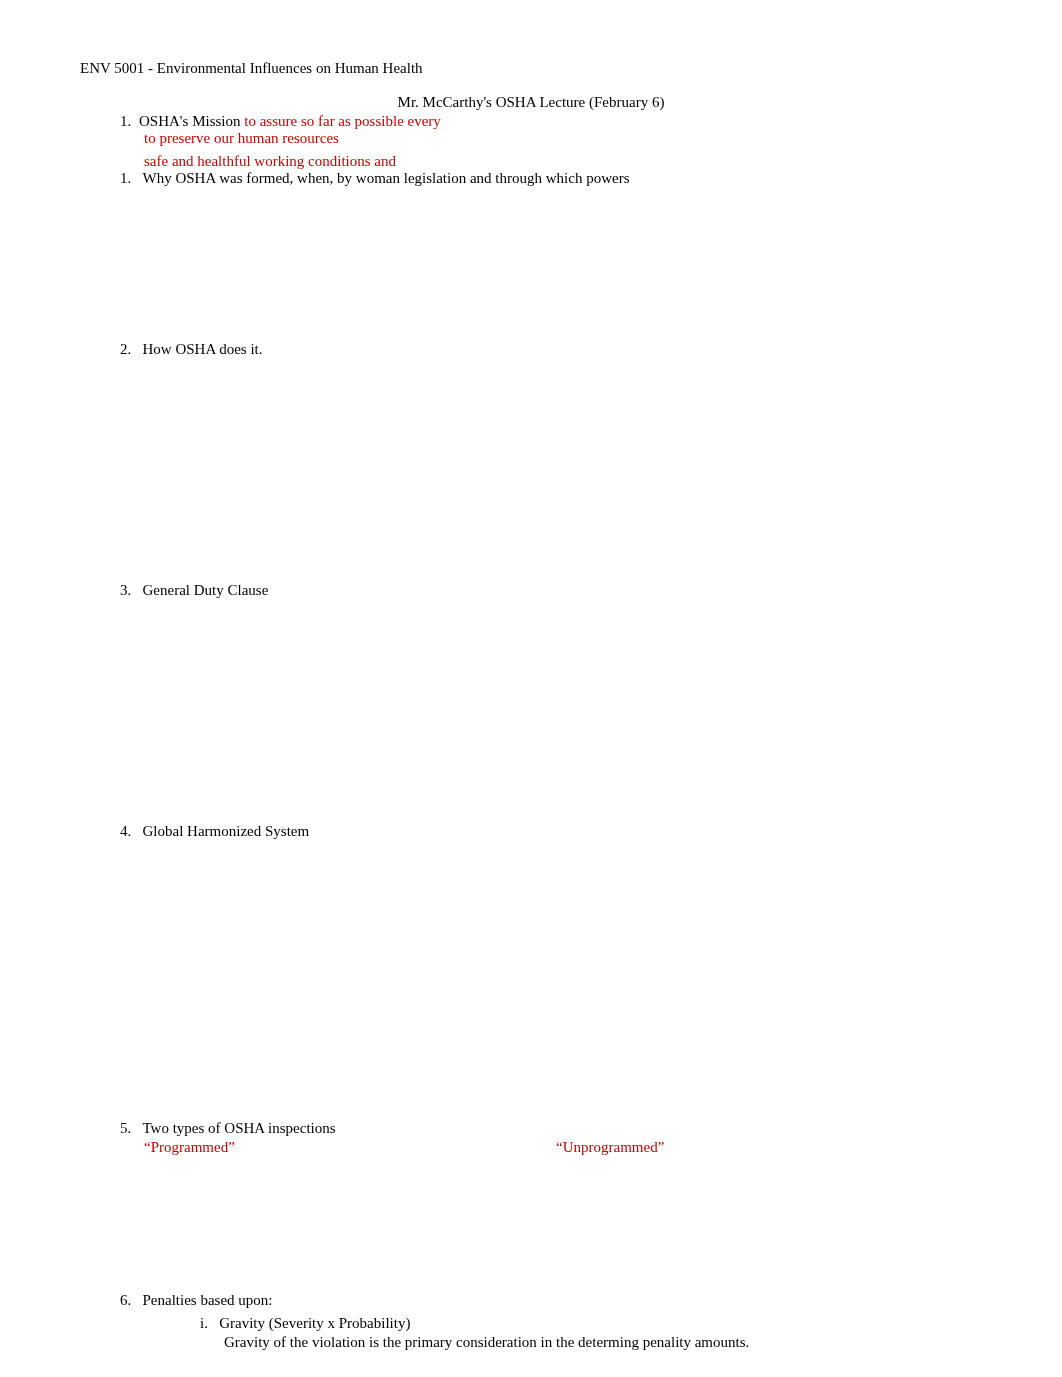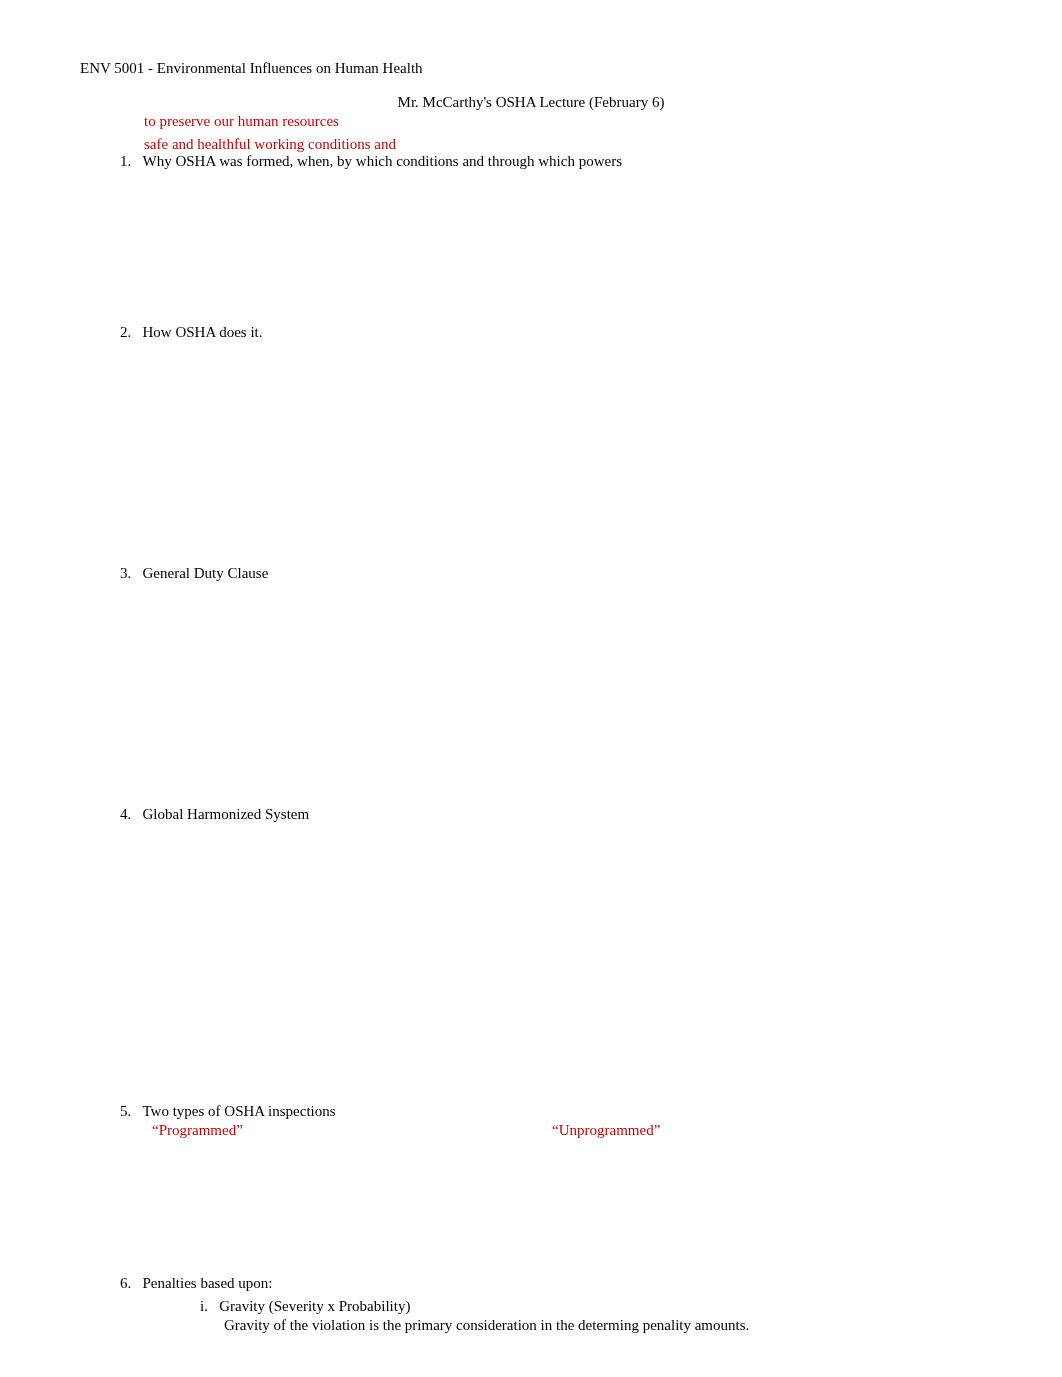--- a/index.html
+++ b/index.html
@@ -35,24 +35,28 @@
 
 <div>
   <p>ENV 5001 - Environmental Influences on Human Health</p>
 </div>
 
 <br>
 
 <div style="margin-bottom: 2px; text-align: center;">Mr. McCarthy's OSHA Lecture (February 6)</div>
 
 <div style="margin-left: 40px;">
+  <div>
+    <span style="margin-right: 4px;">1.</span>
+    <span>OSHA's Mission&nbsp;</span><span class="red-text">to assure so far as possible every</span>
+  </div>
   <div class="red-text" style="margin-left: 24px; margin-bottom: 6px;">to preserve our human resources</div>
   <div class="red-text" style="margin-left: 24px;">safe and healthful working conditions and</div>
   <div>
-    <span>1.&nbsp;&nbsp;&nbsp;</span><span>Why OSHA was formed, when, by which conditions and through which powers</span>
+    <span>1.&nbsp;&nbsp;&nbsp;</span><span>Why OSHA was formed, when, by woman legislation and through which powers</span>
   </div>
 </div>
 
 <div style="height: 150px;"></div>
 
 <div class="question-item">
   <span>2.&nbsp;&nbsp;&nbsp;</span><span>How OSHA does it.</span>
 </div>
 
 <div style="height: 120px;"></div>
@@ -66,21 +70,21 @@
 <div class="question-item">
   <span>4.&nbsp;&nbsp;&nbsp;</span><span>Global Harmonized System</span>
 </div>
 
 <div style="height: 180px;"></div>
 
 <div style="margin-left: 40px; margin-bottom: 6px;">
   <div>
     <span>5.&nbsp;&nbsp;&nbsp;</span><span>Two types of OSHA inspections</span>
   </div>
-  <div style="display: flex; margin-left: 32px; margin-top: 2px;">
+  <div style="display: flex; margin-left: 24px; margin-top: 2px; gap: 12px;">
     <span class="red-text" style="min-width: 400px;">“Programmed”</span>
     <span class="red-text">“Unprogrammed”</span>
   </div>
 </div>
 
 <div style="height: 130px;"></div>
 
 <div style="margin-left: 40px;">
   <div>
     <span>6.&nbsp;&nbsp;&nbsp;</span><span>Penalties based upon:</span>

